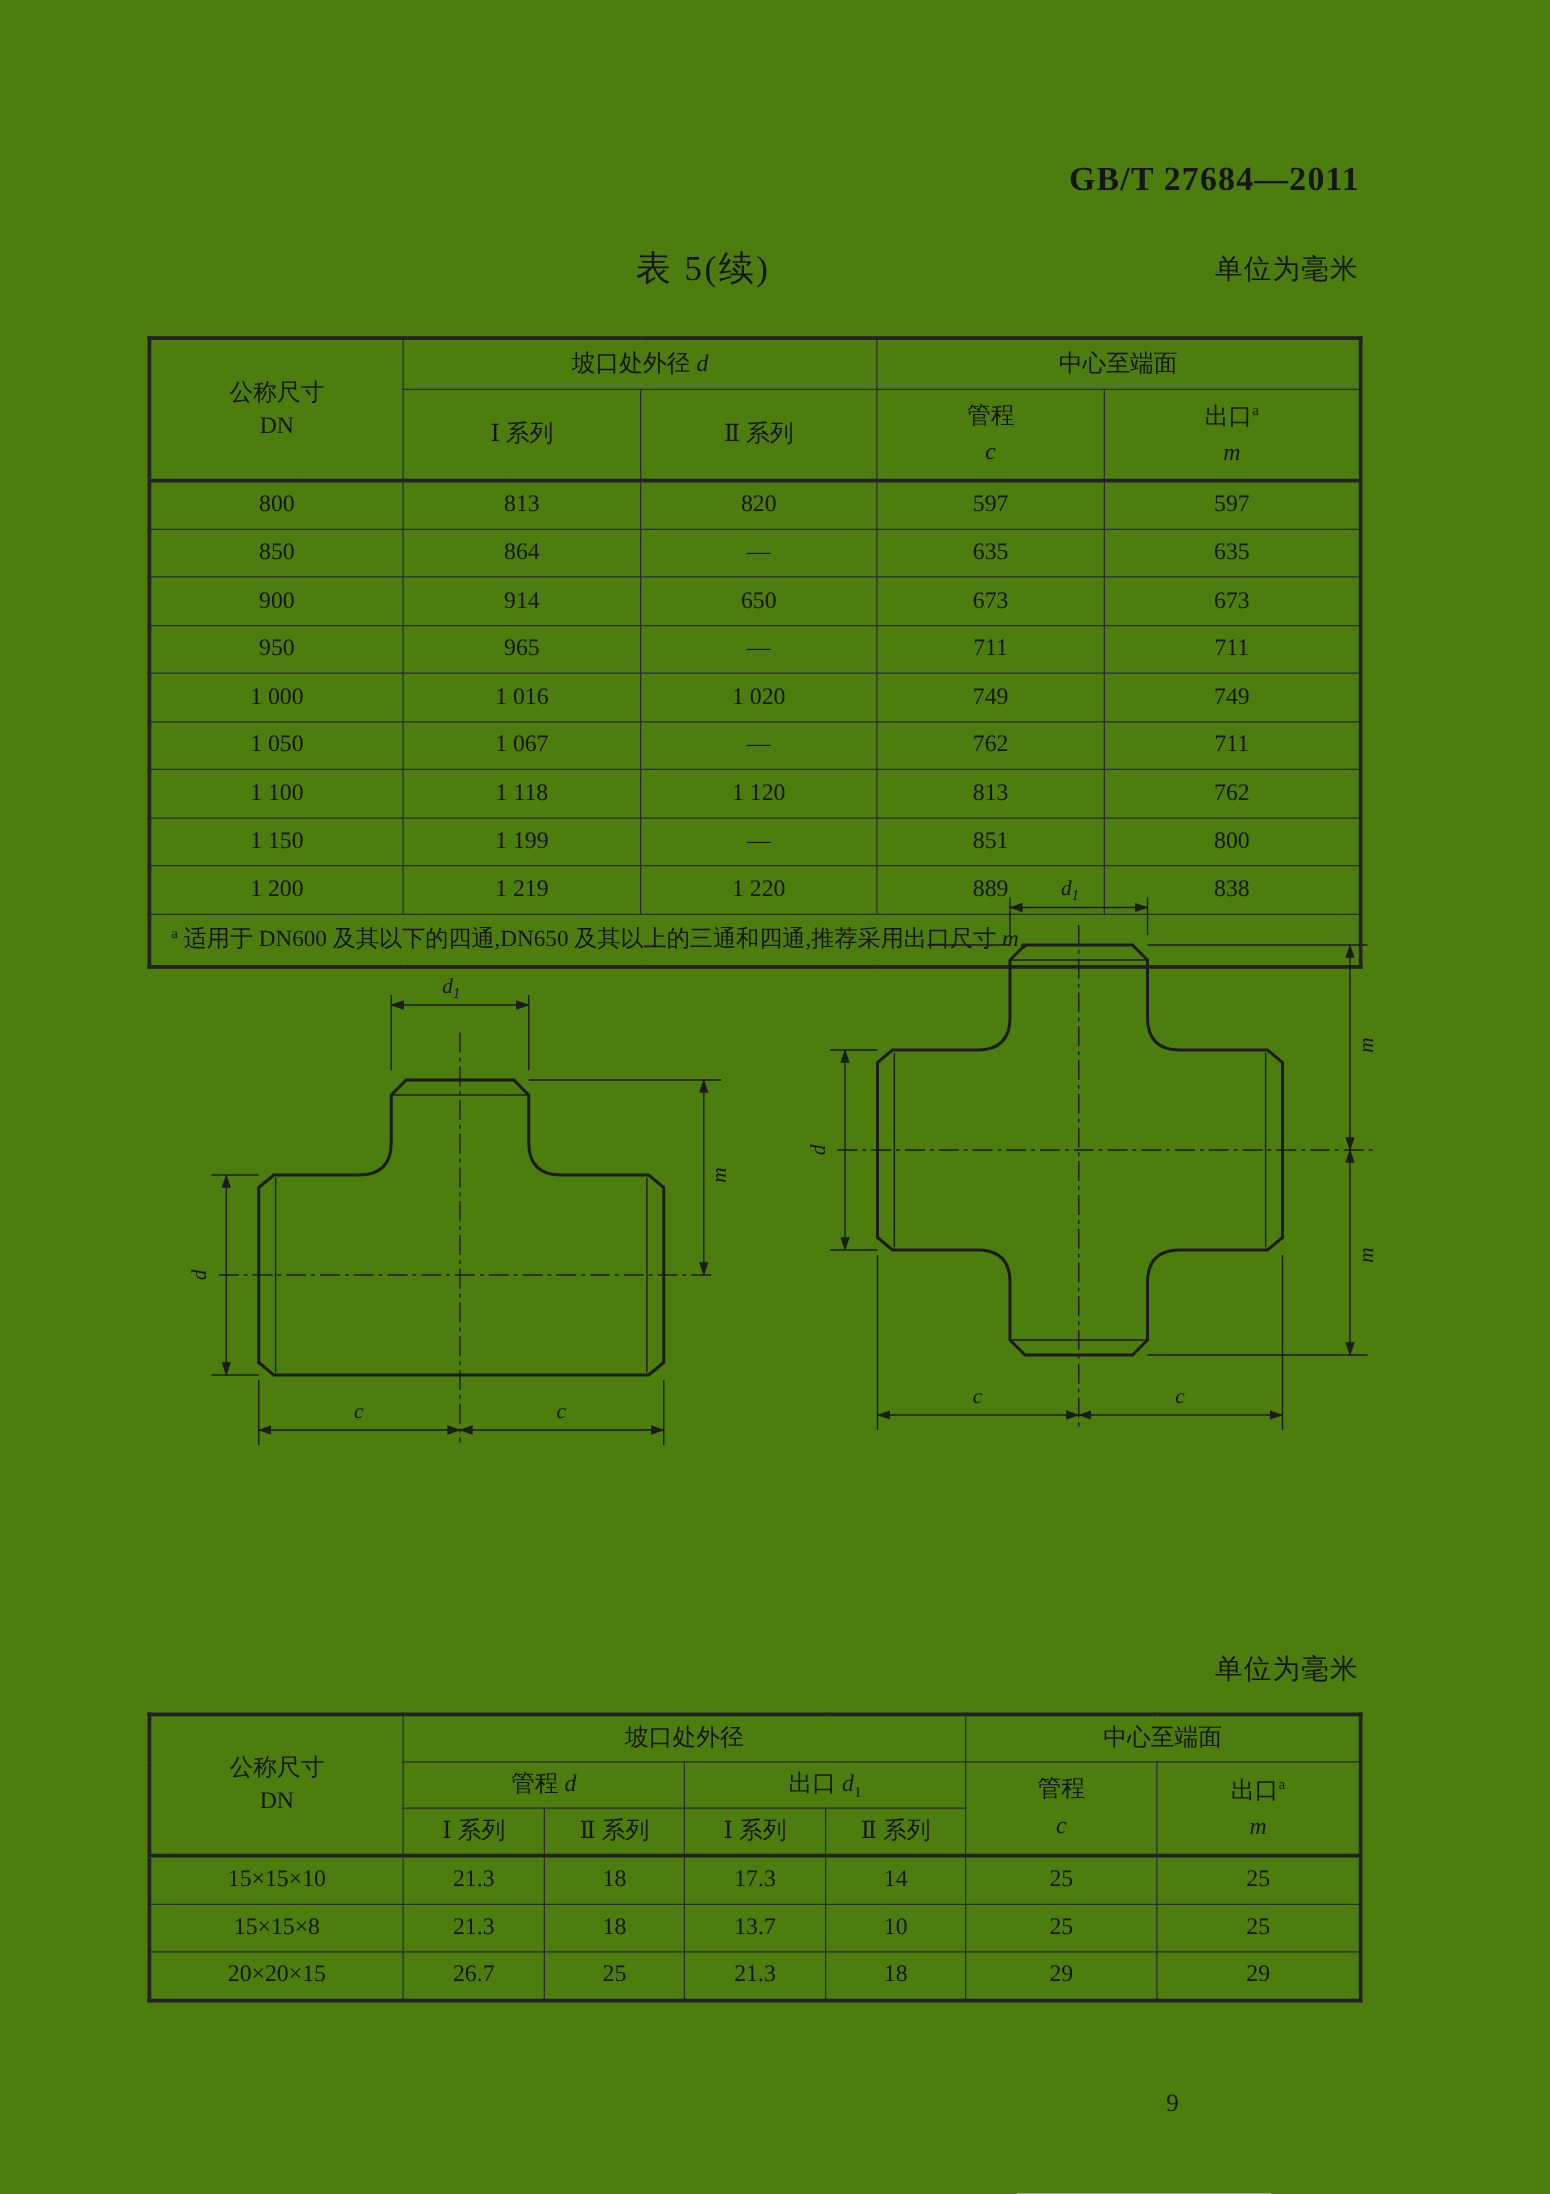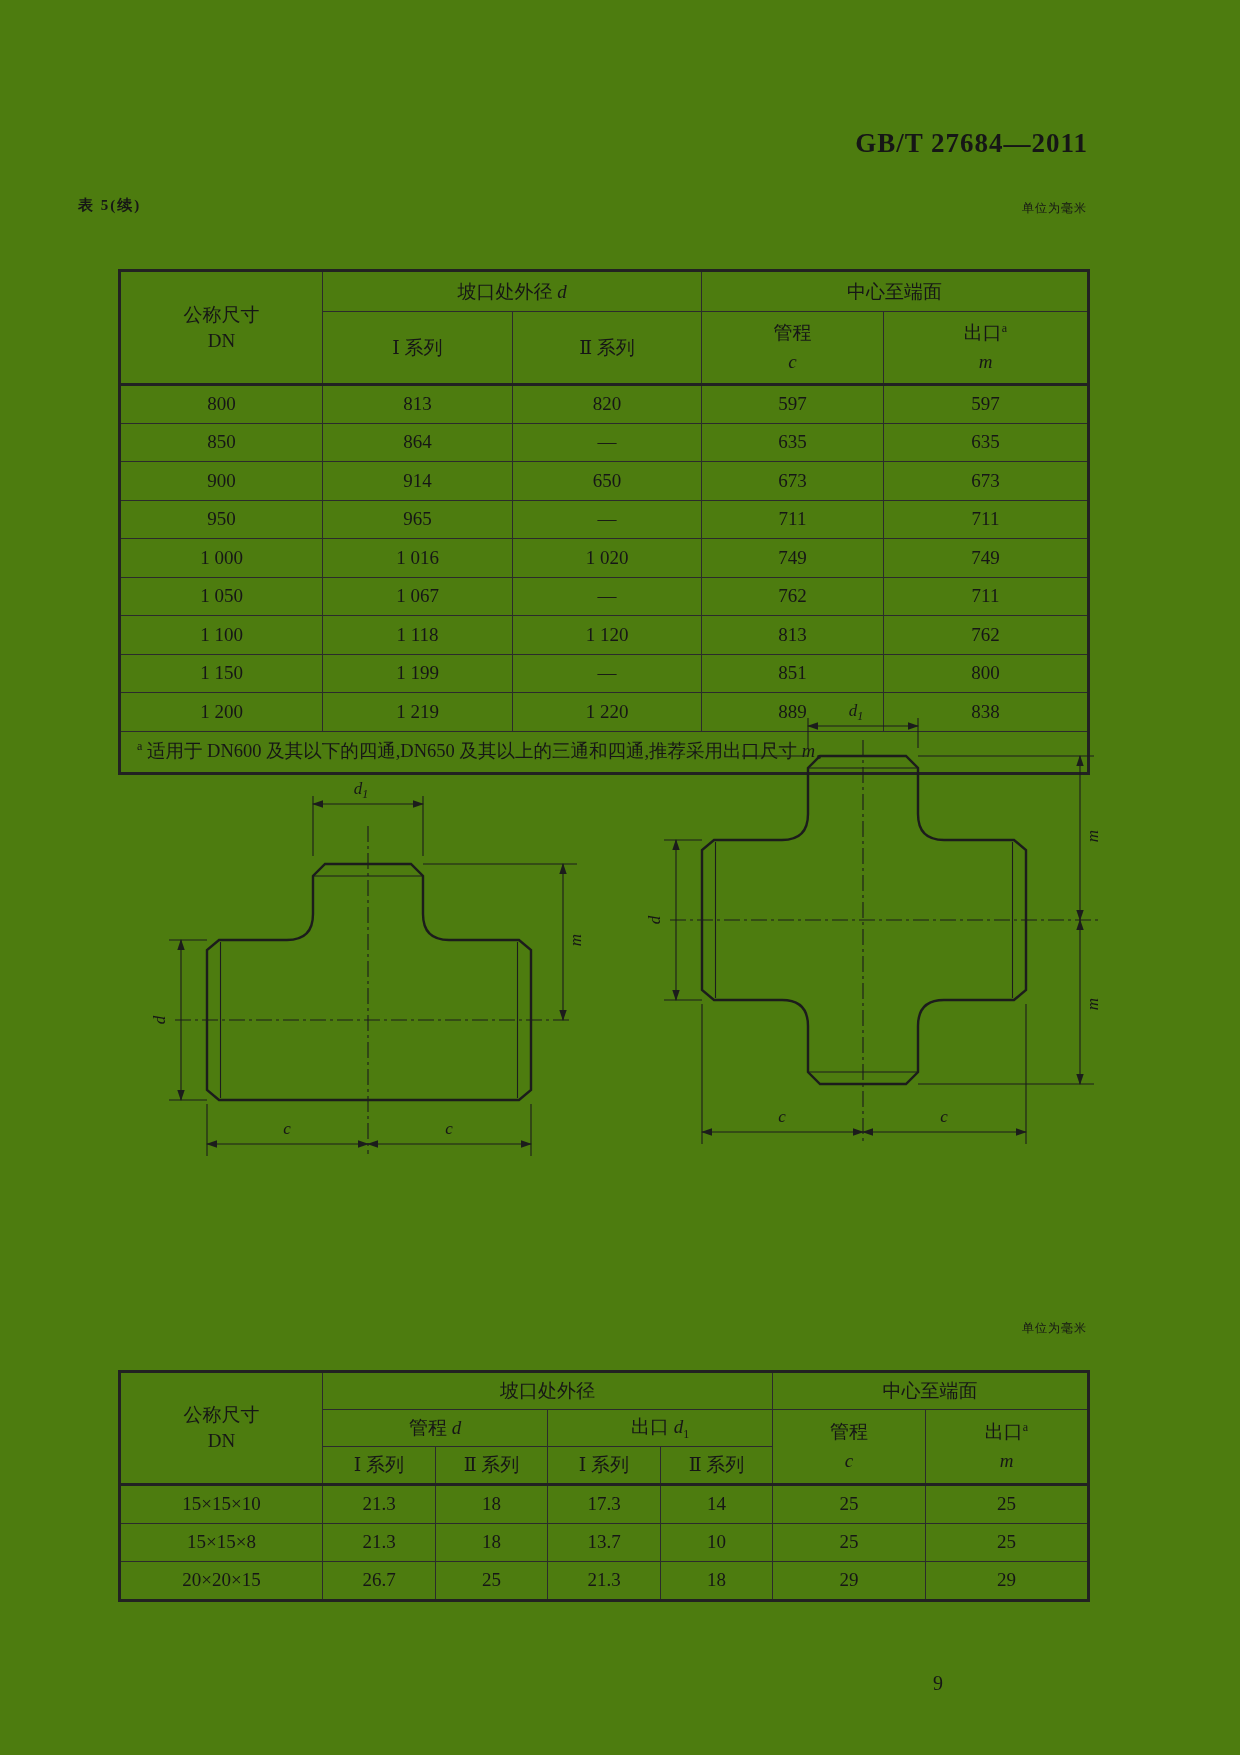--- a/index.html
+++ b/index.html
@@ -9,25 +9,25 @@
     background:#4d7c0f;
     color:#161616;
     font-family:"Liberation Serif","DejaVu Serif",serif;
     overflow:hidden;
   }
   .doc-number{
     position:absolute;top:128px;right:152px;
     font-size:27px;font-weight:bold;letter-spacing:1px;
   }
   .tbl-title{
-    position:absolute;width:969px;text-align:left;
-    font-size:15px;font-weight:bold;letter-spacing:2px;
+    position:absolute;width:969px;text-align:center;
+    font-size:28px;font-weight:normal;letter-spacing:2px;
   }
   .unit-note{
-    position:absolute;right:153px;font-size:12px;letter-spacing:1px;
+    position:absolute;right:153px;font-size:22px;letter-spacing:1px;
   }
   .std-table{
     position:absolute;left:118px;width:969px;
     border-collapse:collapse;table-layout:fixed;
     border:3px solid #222;
   }
   .std-table th,.std-table td{
     border:1.5px solid #2b2b2b;
     text-align:center;vertical-align:middle;
     font-size:19px;font-weight:normal;padding:0 4px;

